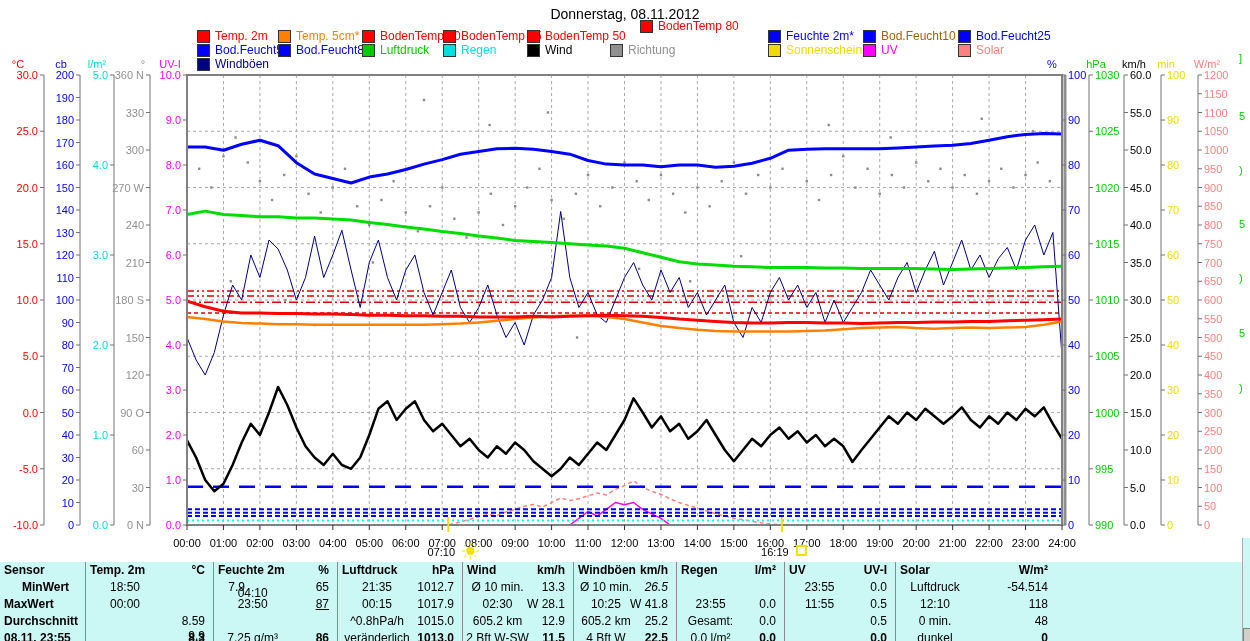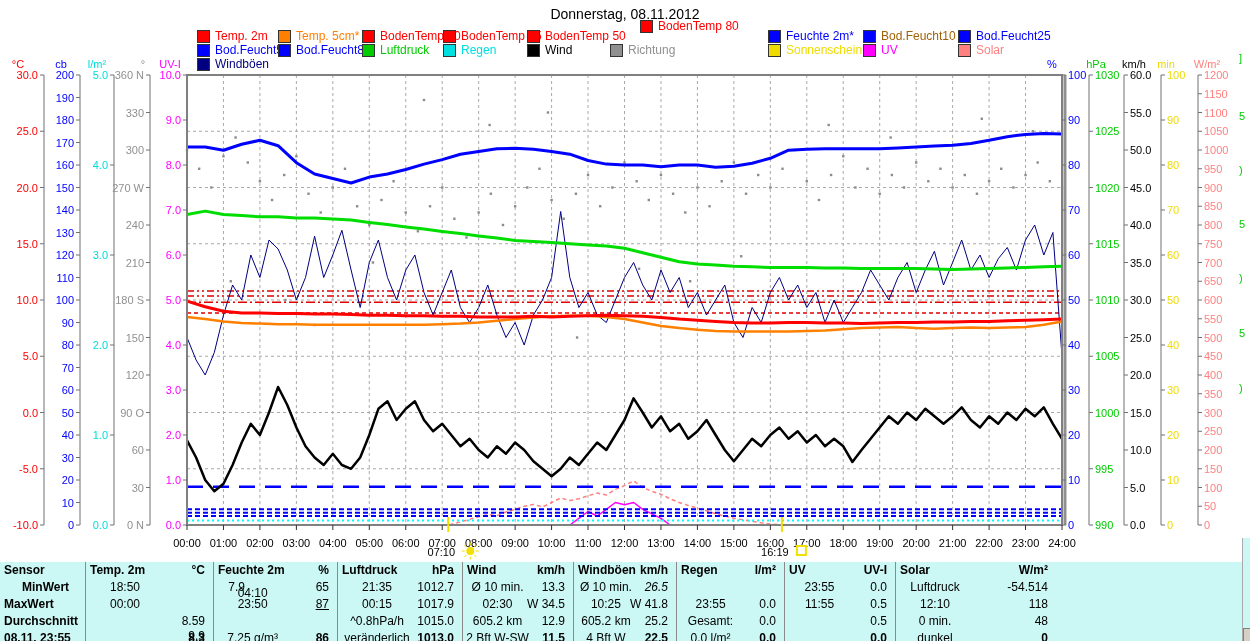--- a/index.html
+++ b/index.html
@@ -629,21 +629,21 @@
     <div class="tcell ctr" style="left: 875px; top: 579px; width: 120px;">Luftdruck</div>
     <div class="tcell rgt" style="left: 928px; top: 579px; width: 120px;">-54.514</div>
     <div class="tcell b" style="left: 4px; top: 596px;">MaxWert</div>
     <div class="tcell ctr" style="left: 65px; top: 596px; width: 120px;">00:00</div>
     <div class="tcell rgt" style="left: 85px; top: 596px; width: 120px; margin-top: 32px;">9.9</div>
     <div class="tcell ctr" style="left: 192.68px; top: 596px; width: 120px;">23:50</div>
     <div class="tcell rgt" style="left: 209px; top: 596px; width: 120px; text-decoration: underline;">87</div>
     <div class="tcell ctr" style="left: 317px; top: 596px; width: 120px;">00:15</div>
     <div class="tcell rgt" style="left: 334px; top: 596px; width: 120px;">1017.9</div>
     <div class="tcell ctr" style="left: 437.52px; top: 596px; width: 120px;">02:30</div>
-    <div class="tcell rgt" style="left: 445px; top: 596px; width: 120px;">W 34.5</div>
+    <div class="tcell rgt" style="left: 445px; top: 596px; width: 120px;">W 28.1</div>
     <div class="tcell ctr" style="left: 545.96px; top: 596px; width: 120px;">10:25</div>
     <div class="tcell rgt" style="left: 548px; top: 596px; width: 120px;">W 41.8</div>
     <div class="tcell ctr" style="left: 650.56px; top: 596px; width: 120px;">23:55</div>
     <div class="tcell rgt" style="left: 656px; top: 596px; width: 120px;">0.0</div>
     <div class="tcell ctr" style="left: 759.52px; top: 596px; width: 120px;">11:55</div>
     <div class="tcell rgt" style="left: 767px; top: 596px; width: 120px;">0.5</div>
     <div class="tcell ctr" style="left: 875px; top: 596px; width: 120px;">12:10</div>
     <div class="tcell rgt" style="left: 928px; top: 596px; width: 120px;">118</div>
     <div class="tcell b" style="left: 4px; top: 613px;">Durchschnitt</div>
     <div class="tcell rgt" style="left: 85px; top: 613px; width: 120px;">8.59</div>

